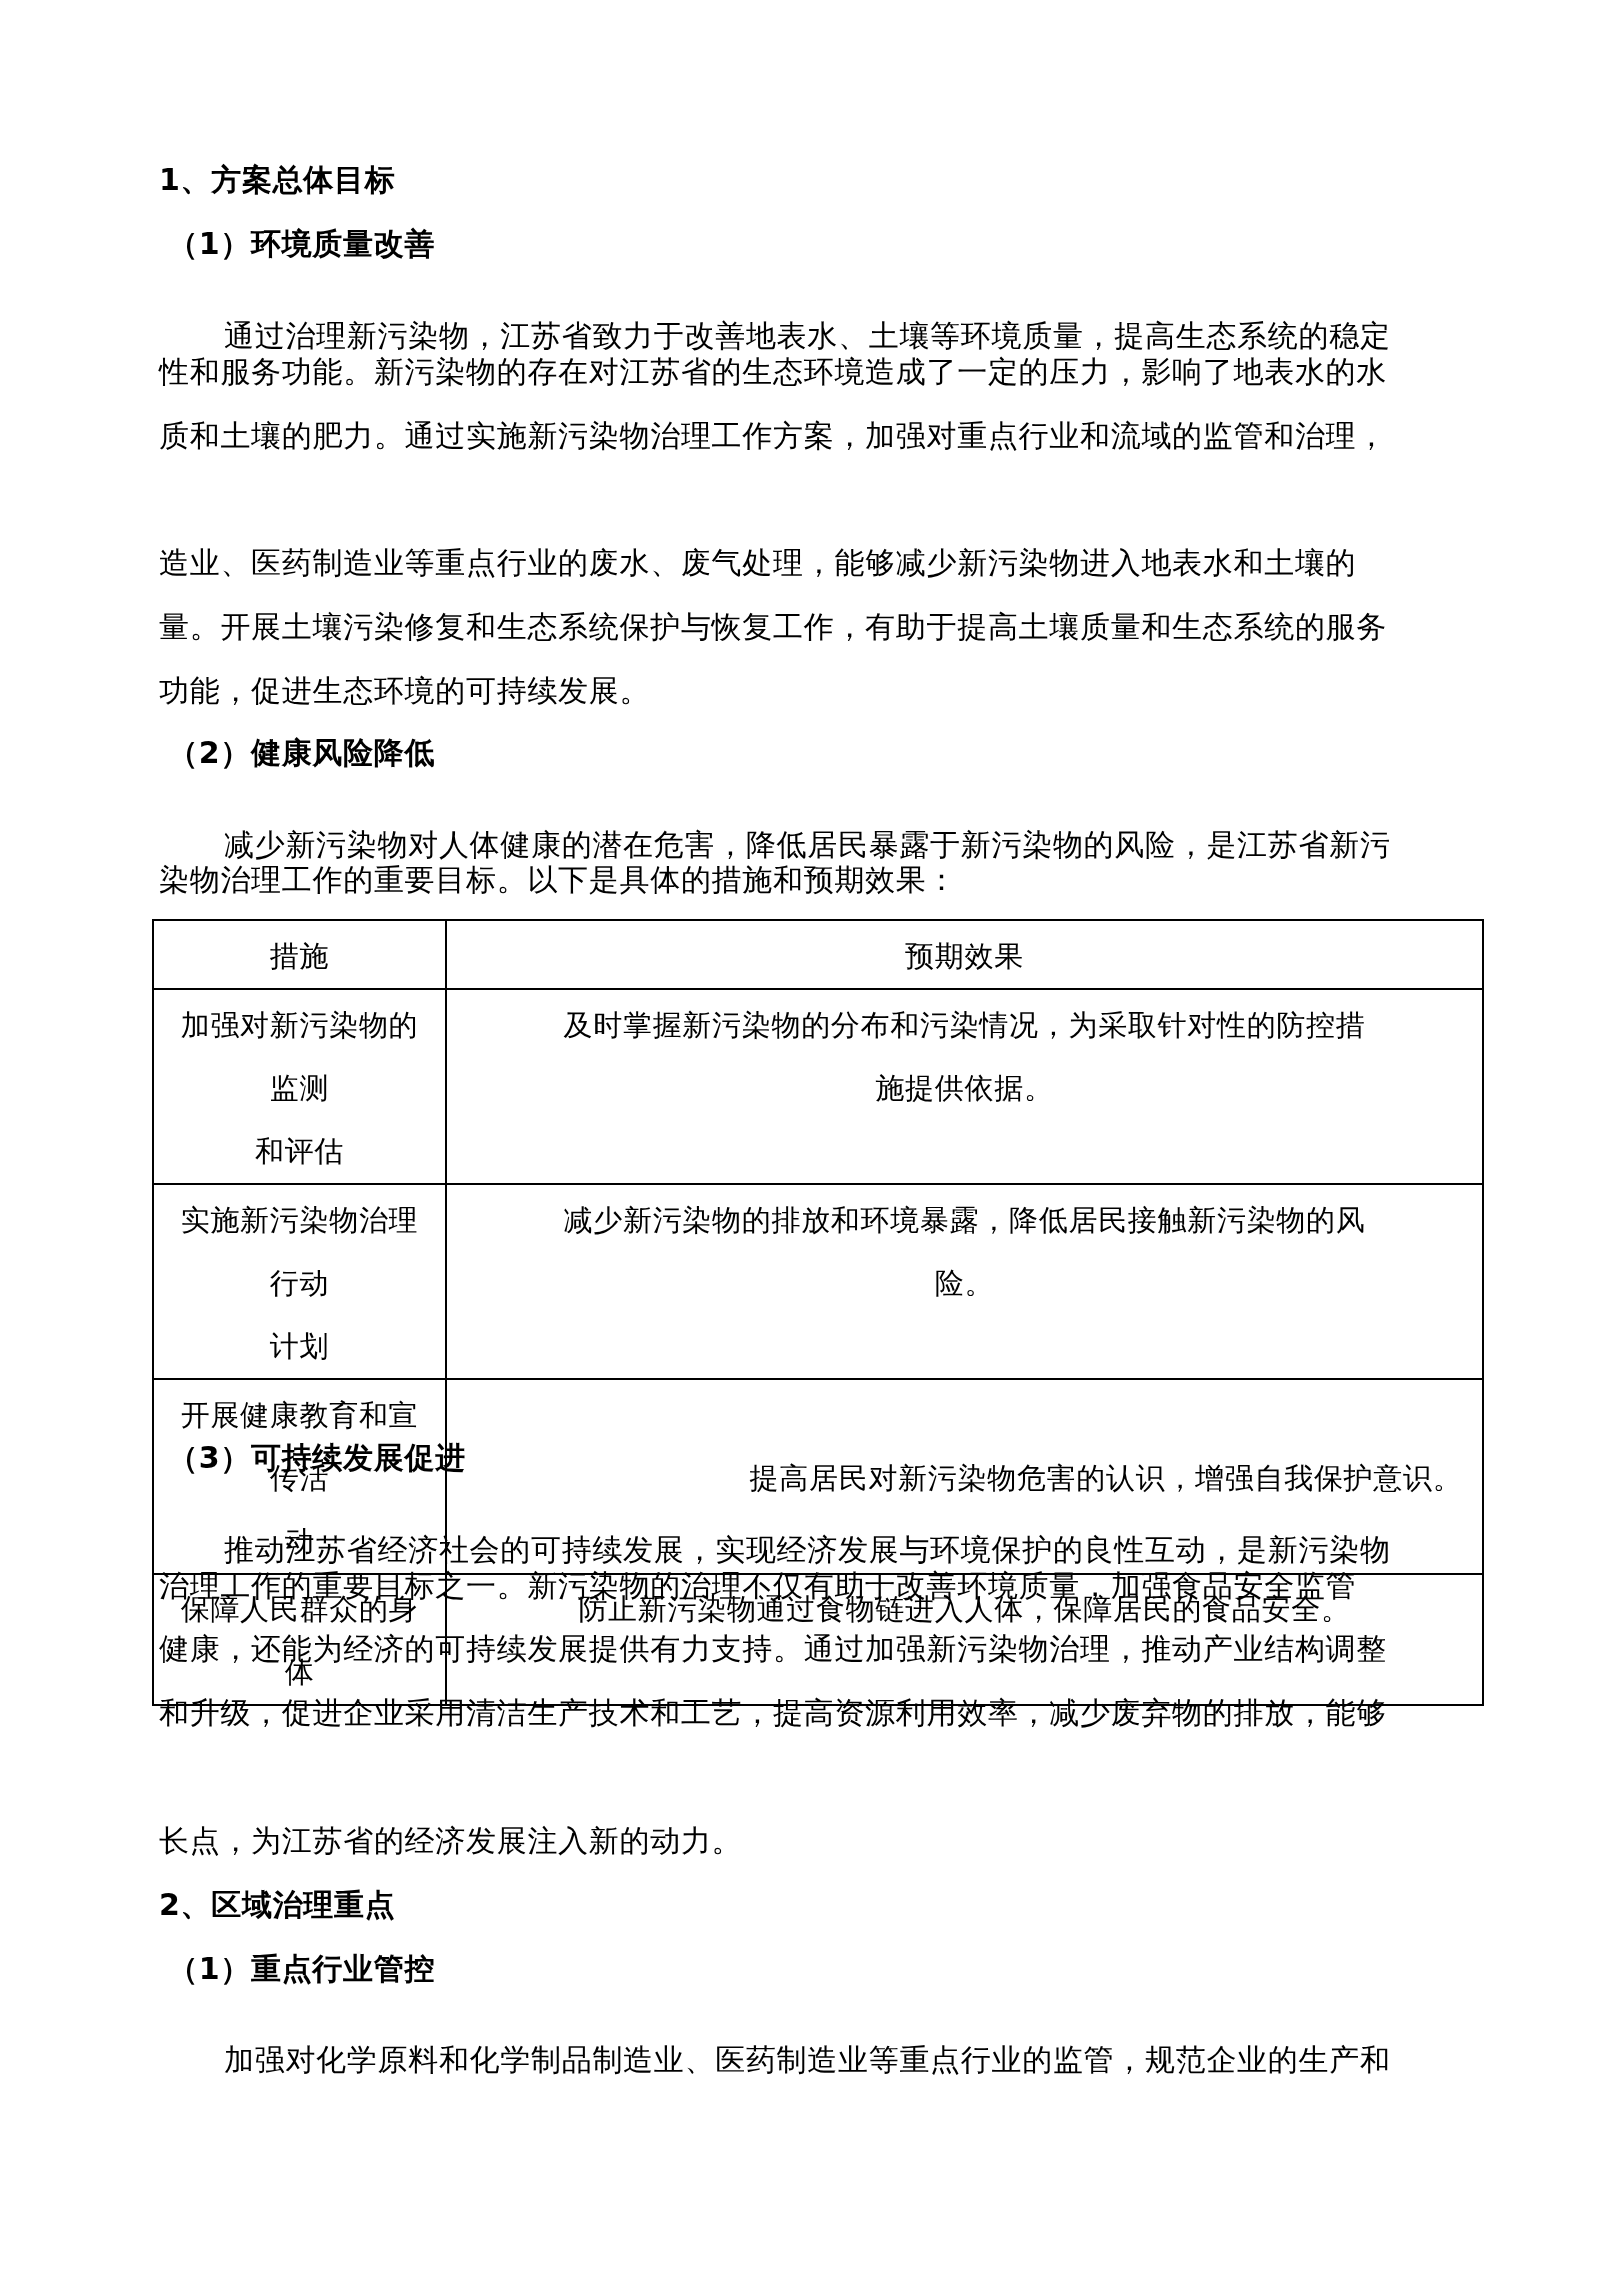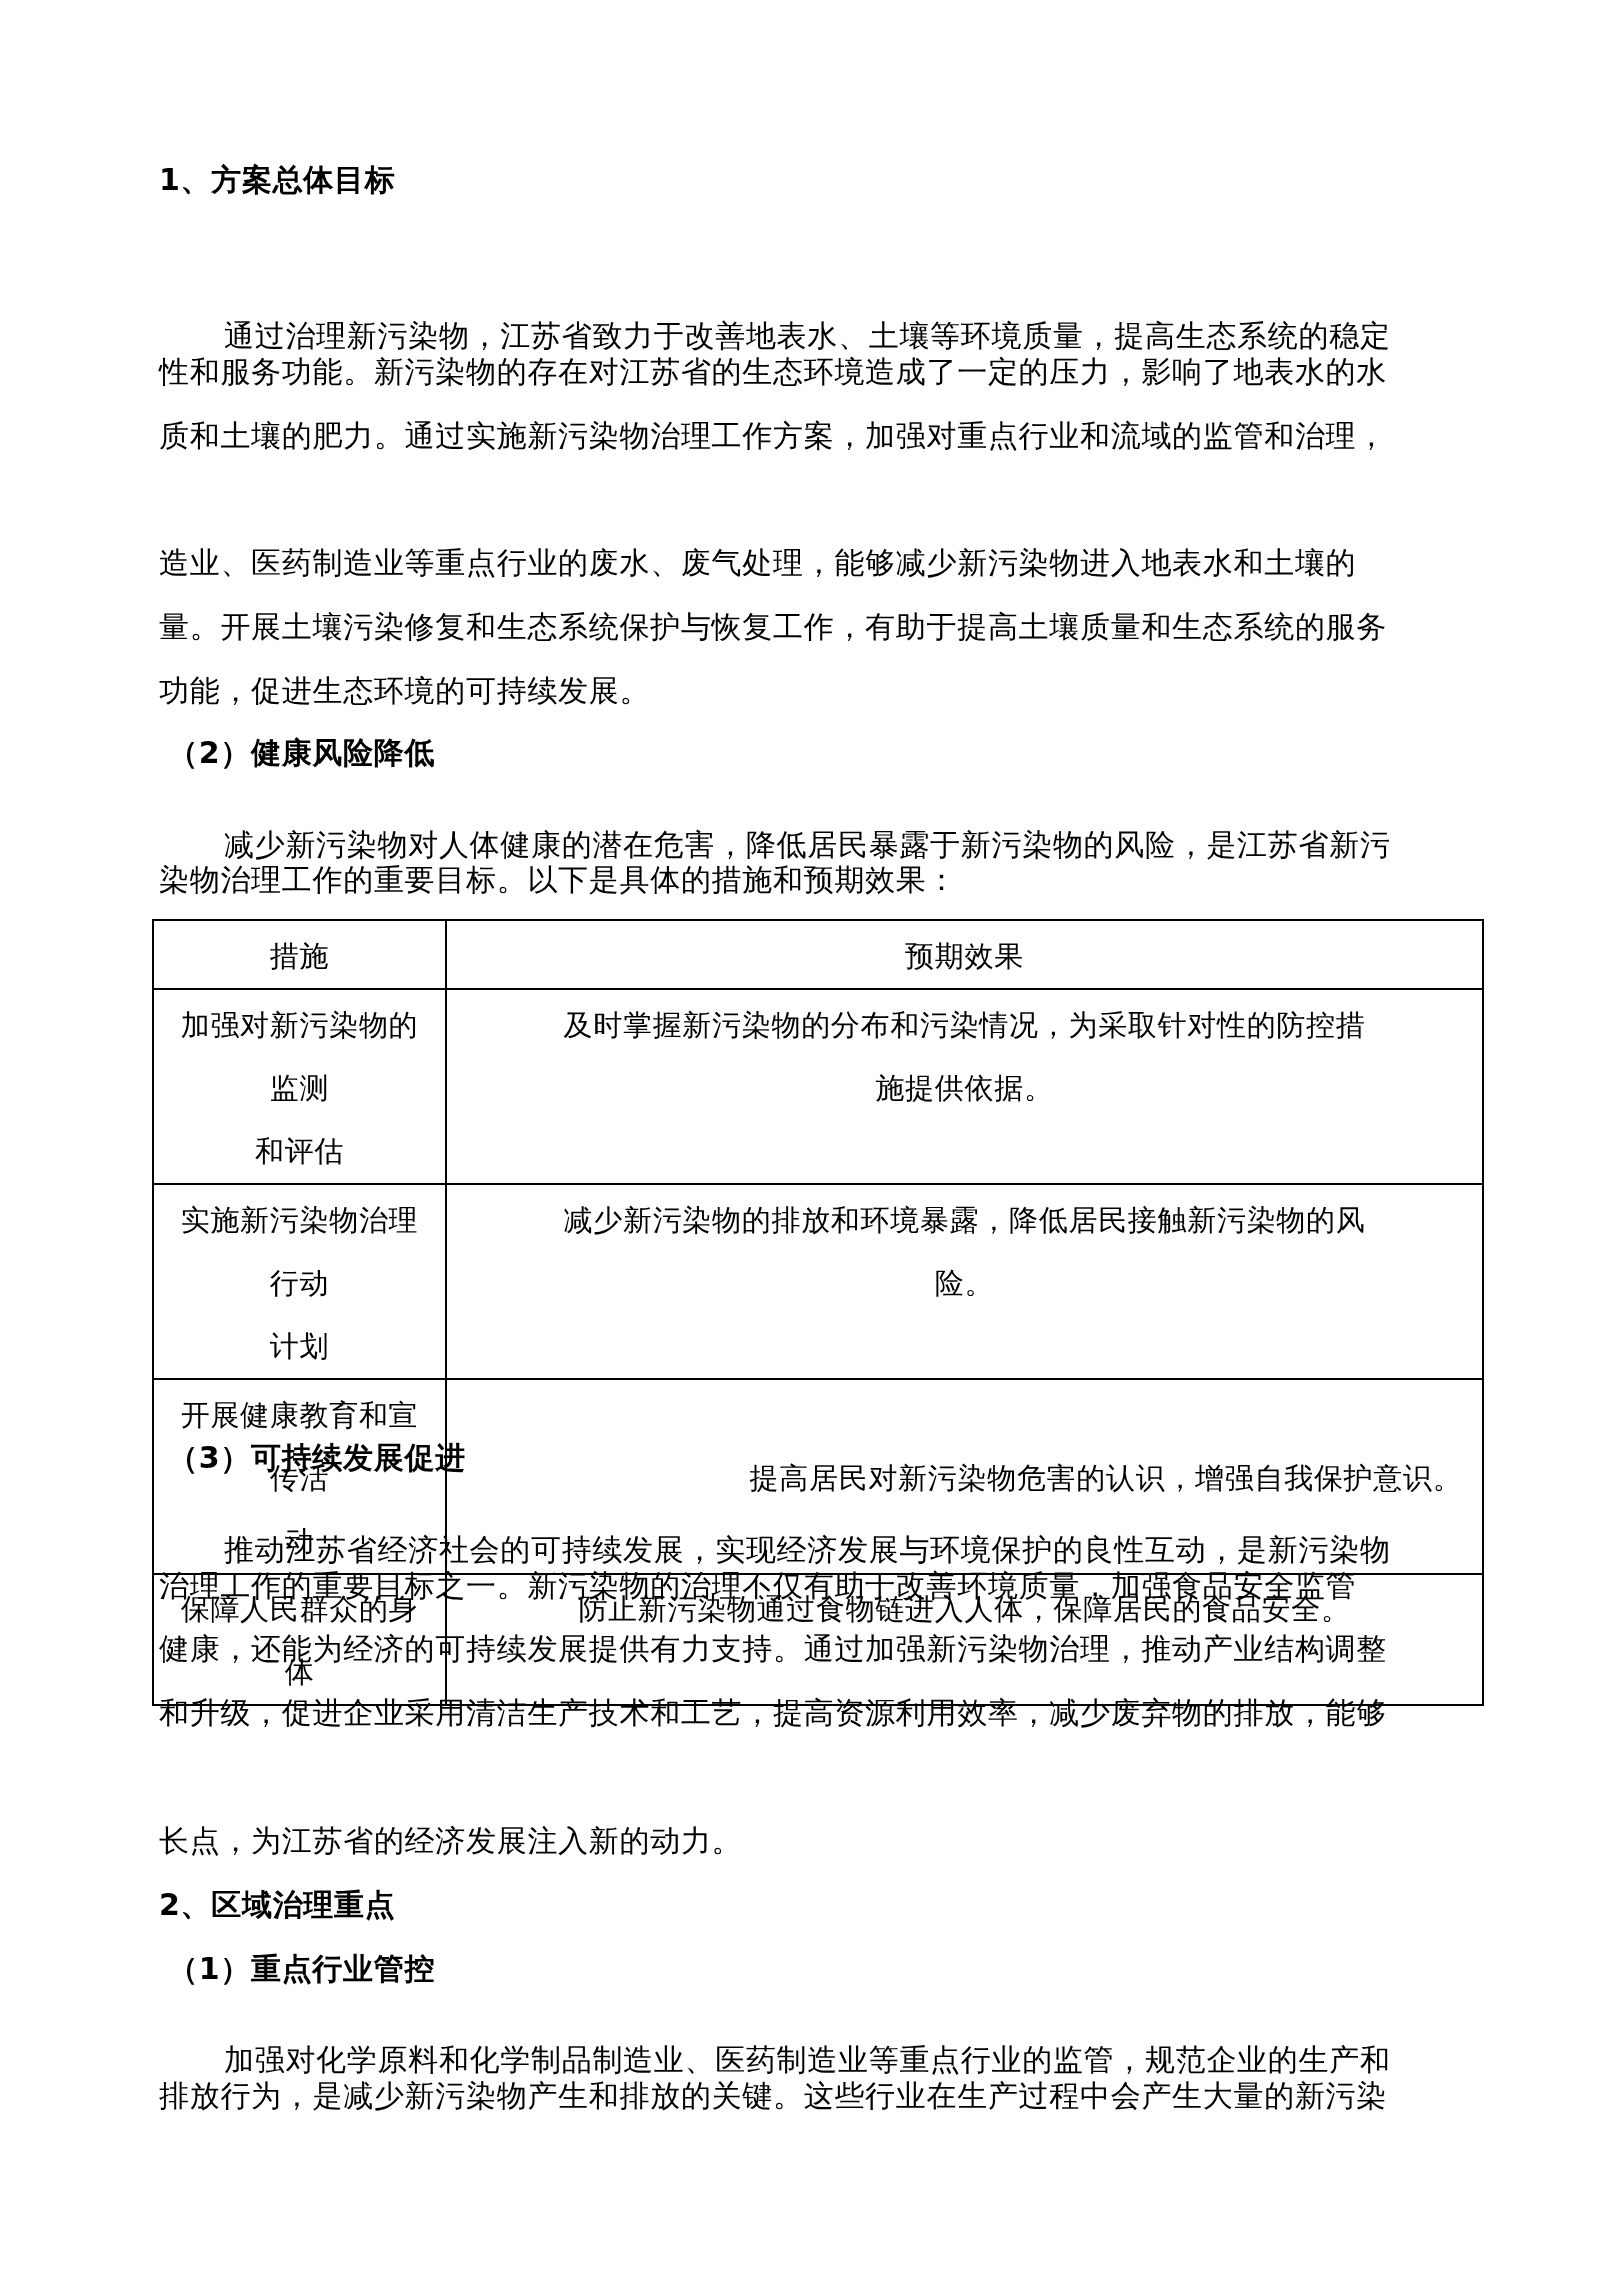--- a/index.html
+++ b/index.html
@@ -33,20 +33,21 @@
   table.measures tr.r2 td { height: 124px; }
   table.measures tr.r4 td.eff { vertical-align: middle; text-align: right; }
   table.measures tr.r5 td { height: 61px; }
 </style>
 </head>
 <body>
 
 <div class="page">
 
   <div class="line h1" style="top:160px">1、方案总体目标</div>
+  <div class="line h2" style="top:224px">（1）环境质量改善</div>
 
   <div class="line indent" style="top:288px">通过治理新污染物，江苏省致力于改善地表水、土壤等环境质量，提高生态系统的稳定</div>
   <div class="line" style="top:352px">性和服务功能。新污染物的存在对江苏省的生态环境造成了一定的压力，影响了地表水的水</div>
   <div class="line" style="top:416px">质和土壤的肥力。通过实施新污染物治理工作方案，加强对重点行业和流域的监管和治理，</div>
   <div class="line" style="top:543px">造业、医药制造业等重点行业的废水、废气处理，能够减少新污染物进入地表水和土壤的</div>
   <div class="line" style="top:607px">量。开展土壤污染修复和生态系统保护与恢复工作，有助于提高土壤质量和生态系统的服务</div>
   <div class="line" style="top:671px">功能，促进生态环境的可持续发展。</div>
 
   <div class="line h2" style="top:733px">（2）健康风险降低</div>
   <div class="line indent" style="top:797px">减少新污染物对人体健康的潜在危害，降低居民暴露于新污染物的风险，是江苏省新污</div>
@@ -105,16 +106,15 @@
   <div class="line h2" style="top:1438px">（3）可持续发展促进</div>
   <div class="line indent" style="top:1502px">推动江苏省经济社会的可持续发展，实现经济发展与环境保护的良性互动，是新污染物</div>
   <div class="line" style="top:1566px">治理工作的重要目标之一。新污染物的治理不仅有助于改善环境质量，加强食品安全监管</div>
   <div class="line" style="top:1629px">健康，还能为经济的可持续发展提供有力支持。通过加强新污染物治理，推动产业结构调整</div>
   <div class="line" style="top:1693px">和升级，促进企业采用清洁生产技术和工艺，提高资源利用效率，减少废弃物的排放，能够</div>
   <div class="line" style="top:1821px">长点，为江苏省的经济发展注入新的动力。</div>
 
   <div class="line h1" style="top:1885px">2、区域治理重点</div>
   <div class="line h2" style="top:1949px">（1）重点行业管控</div>
   <div class="line indent" style="top:2012px">加强对化学原料和化学制品制造业、医药制造业等重点行业的监管，规范企业的生产和</div>
-  <div class="line" style="top:2076px">排放行为，是减少新污染物产生和排放的关键。这些行业在生产过程中会产生大量的新污染</div>
 
 </div>
 
 
 </body></html>

